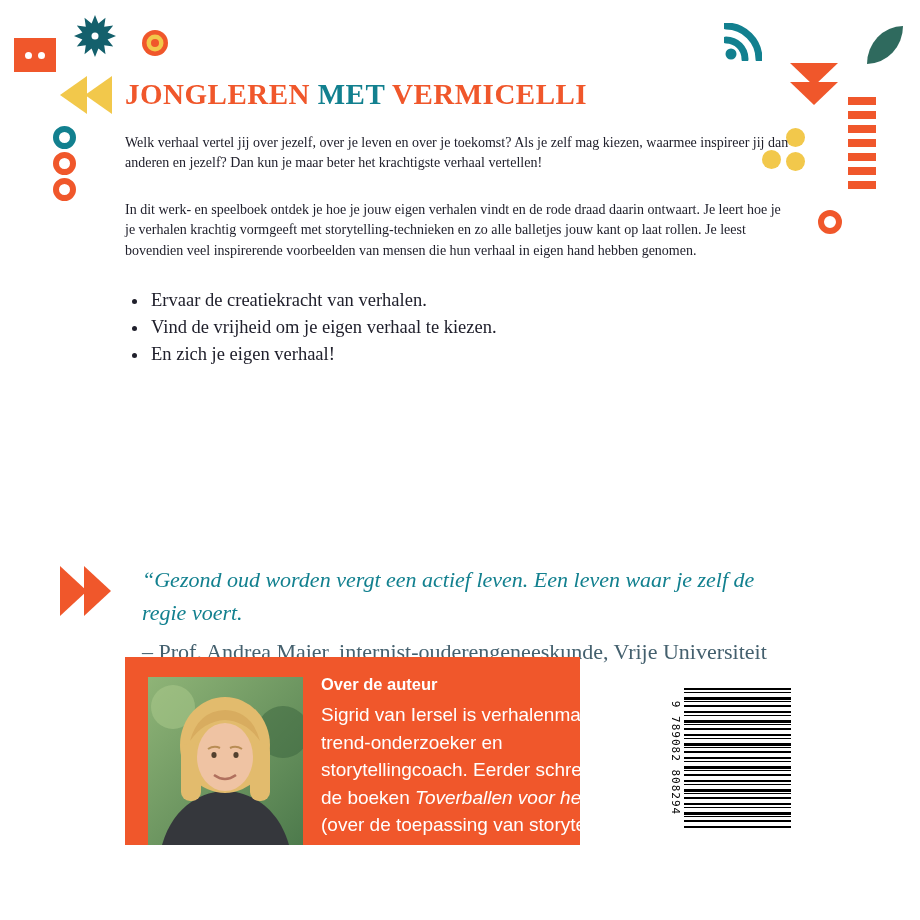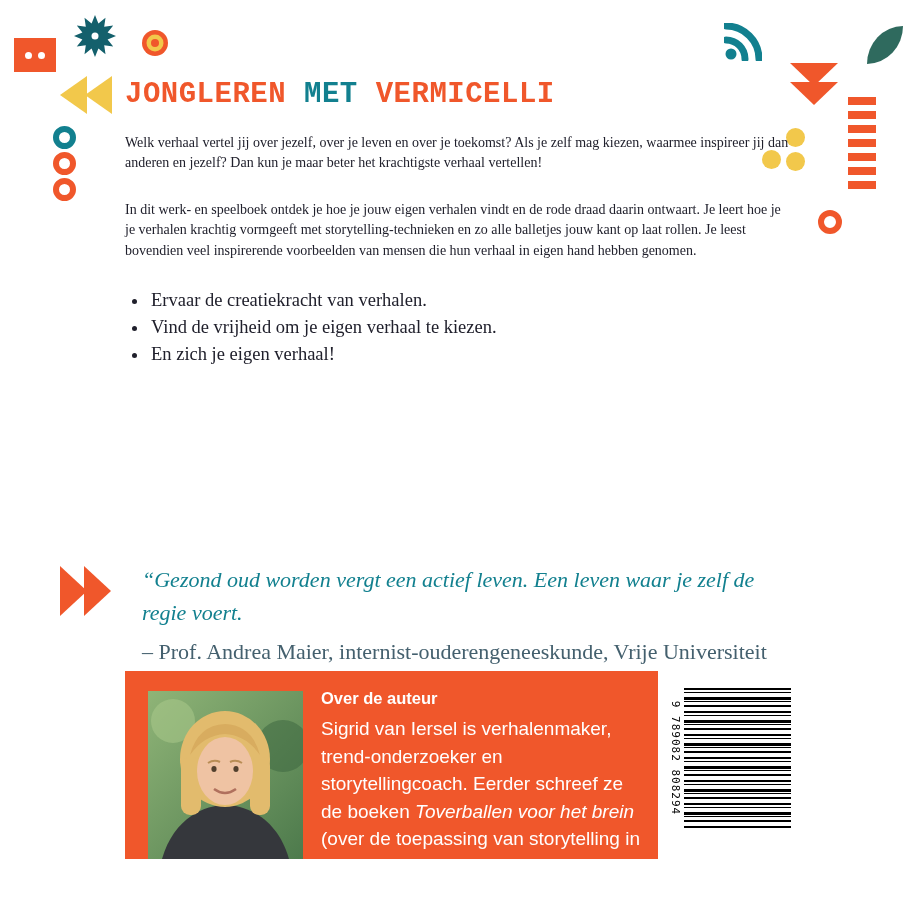--- a/index.html
+++ b/index.html
@@ -56,36 +56,36 @@
 
   .ring-right{left:818px;top:210px;width:24px;height:24px;border:6px solid var(--orange);border-radius:50%;}
 
   .forward{left:60px;top:566px;display:flex;}
   .forward .tri{width:0;height:0;border-top:25px solid transparent;
     border-bottom:25px solid transparent;border-left:27px solid var(--orange);}
   .forward .tri+.tri{margin-left:-3px;}
 
   
   .content{left:125px;top:80px;width:668px;}
-  h1.title{margin:0 0 24px;font-family:Liberation Mono, monospace;
+  h1.title{margin:0 0 24px;font-family:Liberation Serif, serif;
     font-weight:bold;font-size:29px;letter-spacing:.5px;line-height:1;}
   .t-orange{color:var(--orange);}
   .t-teal{color:var(--teal);}
   .content p{margin:0 0 26px;font-size:14px;line-height:1.46;}
   .content p.tight{margin-bottom:4px;}
   ul.bullets{margin:0;padding-left:24px;font-size:18.5px;line-height:1.46;}
   ul.bullets li{padding-left:2px;}
 
   
   .quote{left:142px;top:563px;width:644px;font-size:22px;line-height:1.5;}
   .quote .qline{font-style:italic;color:var(--teal);}
   .quote .attribution{color:var(--attribution);margin-top:6px;font-style:normal;}
 
   
-  .author-box{left:125px;top:671px;width:533px;height:188px;background:var(--orange);color:#fff;
+  .author-box{left:125px;top:657px;width:455px;height:188px;background:var(--orange);color:#fff;
     font-family:"Liberation Sans", sans-serif;}
   .photo{position:absolute;left:23px;top:20px;width:155px;height:168px;overflow:hidden;}
   .author-text{position:absolute;left:196px;top:18px;width:322px;}
   .box-heading{font-weight:bold;font-size:16.5px;margin:0 0 7px;}
   .box-body{font-size:19px;line-height:1.45;}
   .box-body .it{font-style:italic;}
 
   
   .barcode{left:666px;top:688px;width:128px;height:140px;}
   .barcode-inner{position:absolute;left:50%;top:50%;width:140px;height:122px;

